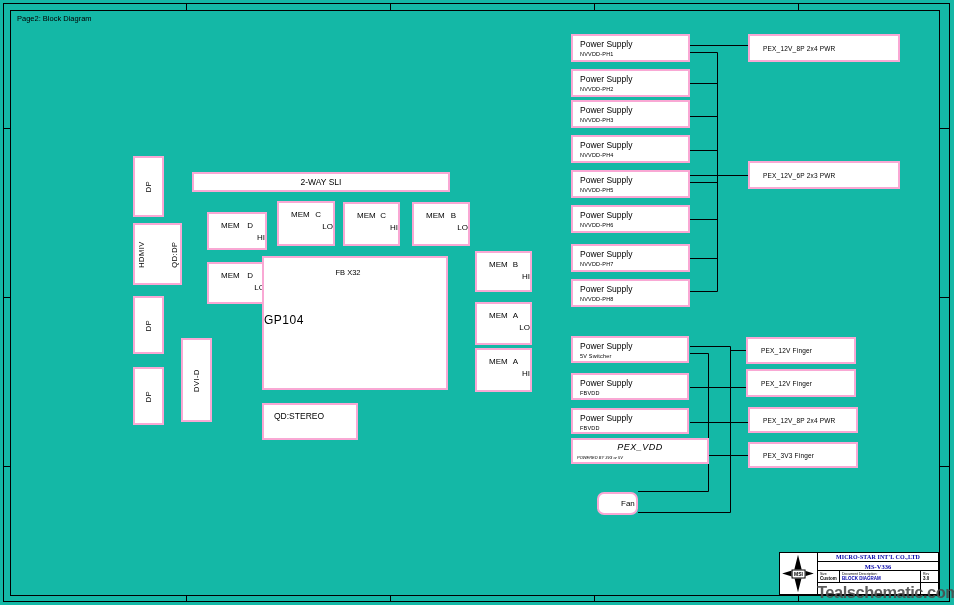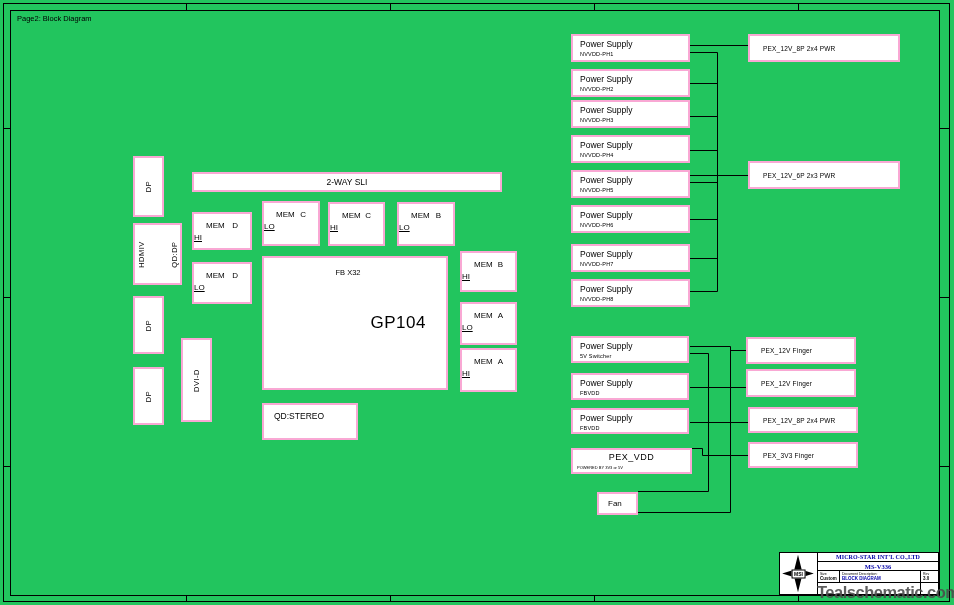--- a/index.html
+++ b/index.html
@@ -1,37 +1,37 @@
 <!DOCTYPE html>
 <html><head>
 <meta charset="utf-8">
 <style>
   html,body{margin:0;padding:0;background:#fff;}
-  .sheet{position:relative;width:954px;height:605px;background:#22c55e;overflow:hidden;
+  .sheet{position:relative;width:954px;height:605px;background:#14b8a6;overflow:hidden;
          font-family:"Liberation Sans",sans-serif;color:#000;}
   svg.lines{position:absolute;left:0;top:0;width:954px;height:605px;}
   .box{position:absolute;border:2px solid #f9a8d4;background:#fff;box-sizing:border-box;}
   .vbox{display:flex;align-items:center;justify-content:center;}
   .vtext{transform:rotate(-90deg);white-space:nowrap;font-size:7.5px;letter-spacing:.5px;}
   .vcols{display:flex;flex-direction:row;gap:6px;align-items:center;justify-content:center;}
   .ps .t{font-size:8.5px;padding:3px 0 0 7px;}
   .ps .s{font-size:5.5px;padding:2px 0 0 7px;letter-spacing:.2px;}
   .pex{display:flex;align-items:center;font-size:6.5px;padding-left:13px;letter-spacing:.2px;}
-  .mem{font-size:8px;}
+  .mem{font-size:8px;margin-left:15px;}
   .mem .r1{display:flex;justify-content:space-between;padding:7px 12px 0 12px;}
-  .mem .r2{text-align:left;padding-top:3px;text-decoration:underline;}
+  .mem .r2{text-align:right;padding-top:3px;}
   .cc{display:flex;align-items:center;justify-content:center;font-size:8.5px;}
   .gpu-fb{position:absolute;top:10px;left:0;right:14px;text-align:center;font-size:7.5px;}
-  .gpu-name{position:absolute;top:55px;left:0;right:20px;text-align:right;font-size:17px;letter-spacing:.5px;}
+  .gpu-name{position:absolute;top:55px;left:0;right:20px;text-align:left;font-size:12px;letter-spacing:.5px;}
   .stereo-t{font-size:8.5px;padding:6px 0 0 10px;}
   .notes{position:absolute;left:263px;top:442px;font-size:7.5px;line-height:11px;}
   .pagelabel{position:absolute;left:17px;top:14px;font-size:7.5px;}
   .pexvdd-t{text-align:center;font-size:9px;padding-top:2px;letter-spacing:.5px;}
   .pexvdd-s{font-size:4px;padding:3px 0 0 4px;}
-  .fan{display:flex;align-items:center;font-size:8px;padding-left:9px;}
+  .fan{display:flex;align-items:center;font-size:8px;padding-left:22px;border-radius:7px;}
   
   .tb{position:absolute;left:779px;top:552px;width:160px;height:43px;border:1px solid #000;
       box-sizing:border-box;display:flex;background:#fff;}
   .tb .logo{width:38px;border-right:1px solid #000;box-sizing:border-box;position:relative;}
   .tb .right{flex:1;display:flex;flex-direction:column;}
   .tb .row{border-bottom:1px solid #000;box-sizing:border-box;}
   .tb .company{height:9px;font-family:"Liberation Serif",serif;font-weight:bold;font-size:6px;
       text-align:center;line-height:9px;letter-spacing:.1px;}
   .tb .model{height:9px;font-family:"Liberation Serif",serif;font-weight:bold;font-size:6.5px;
       text-align:center;line-height:9px;}
@@ -90,21 +90,21 @@
   <div class="box vbox" style="left:133px;top:296px;width:31px;height:58px;">
     <span class="vtext">DP</span>
   </div>
   <div class="box vbox" style="left:133px;top:367px;width:31px;height:58px;">
     <span class="vtext">DP</span>
   </div>
   <div class="box vbox" style="left:181px;top:338px;width:31px;height:84px;">
     <span class="vtext">DVI-D</span>
   </div>
 
-  <div class="box cc" style="left:192px;top:172px;width:310px;height:20px;">
+  <div class="box cc" style="left:192px;top:172px;width:258px;height:20px;">
     <span>2-WAY SLI</span>
   </div>
 
   <div class="box mem" style="left:192px;top:212px;width:60px;height:38px;">
     <div class="r1">
         <span>MEM</span>
         <span>D</span>
       </div>
     <div class="r2">HI</div>
   </div>
@@ -212,21 +212,21 @@
     <div class="s">5V Switcher</div>
   </div>
   <div class="box ps" style="left:571px;top:373px;width:118px;height:27px;">
     <div class="t">Power Supply</div>
     <div class="s">FBVDD</div>
   </div>
   <div class="box ps" style="left:571px;top:408px;width:118px;height:26px;">
     <div class="t">Power Supply</div>
     <div class="s">FBVDD</div>
   </div>
-  <div class="box" style="left:571px;top:448px;width:121px;height:26px;">
+  <div class="box" style="left:571px;top:438px;width:138px;height:26px;font-style:italic;">
     <div class="pexvdd-t">PEX_VDD</div>
     <div class="pexvdd-s">POWERED BY 3V3 or 5V</div>
   </div>
 
   <div class="box fan" style="left:597px;top:492px;width:41px;height:23px;">
     <span>Fan</span>
   </div>
 
   <div class="box pex" style="left:746px;top:337px;width:110px;height:27px;">
     <span>PEX_12V Finger</span>

